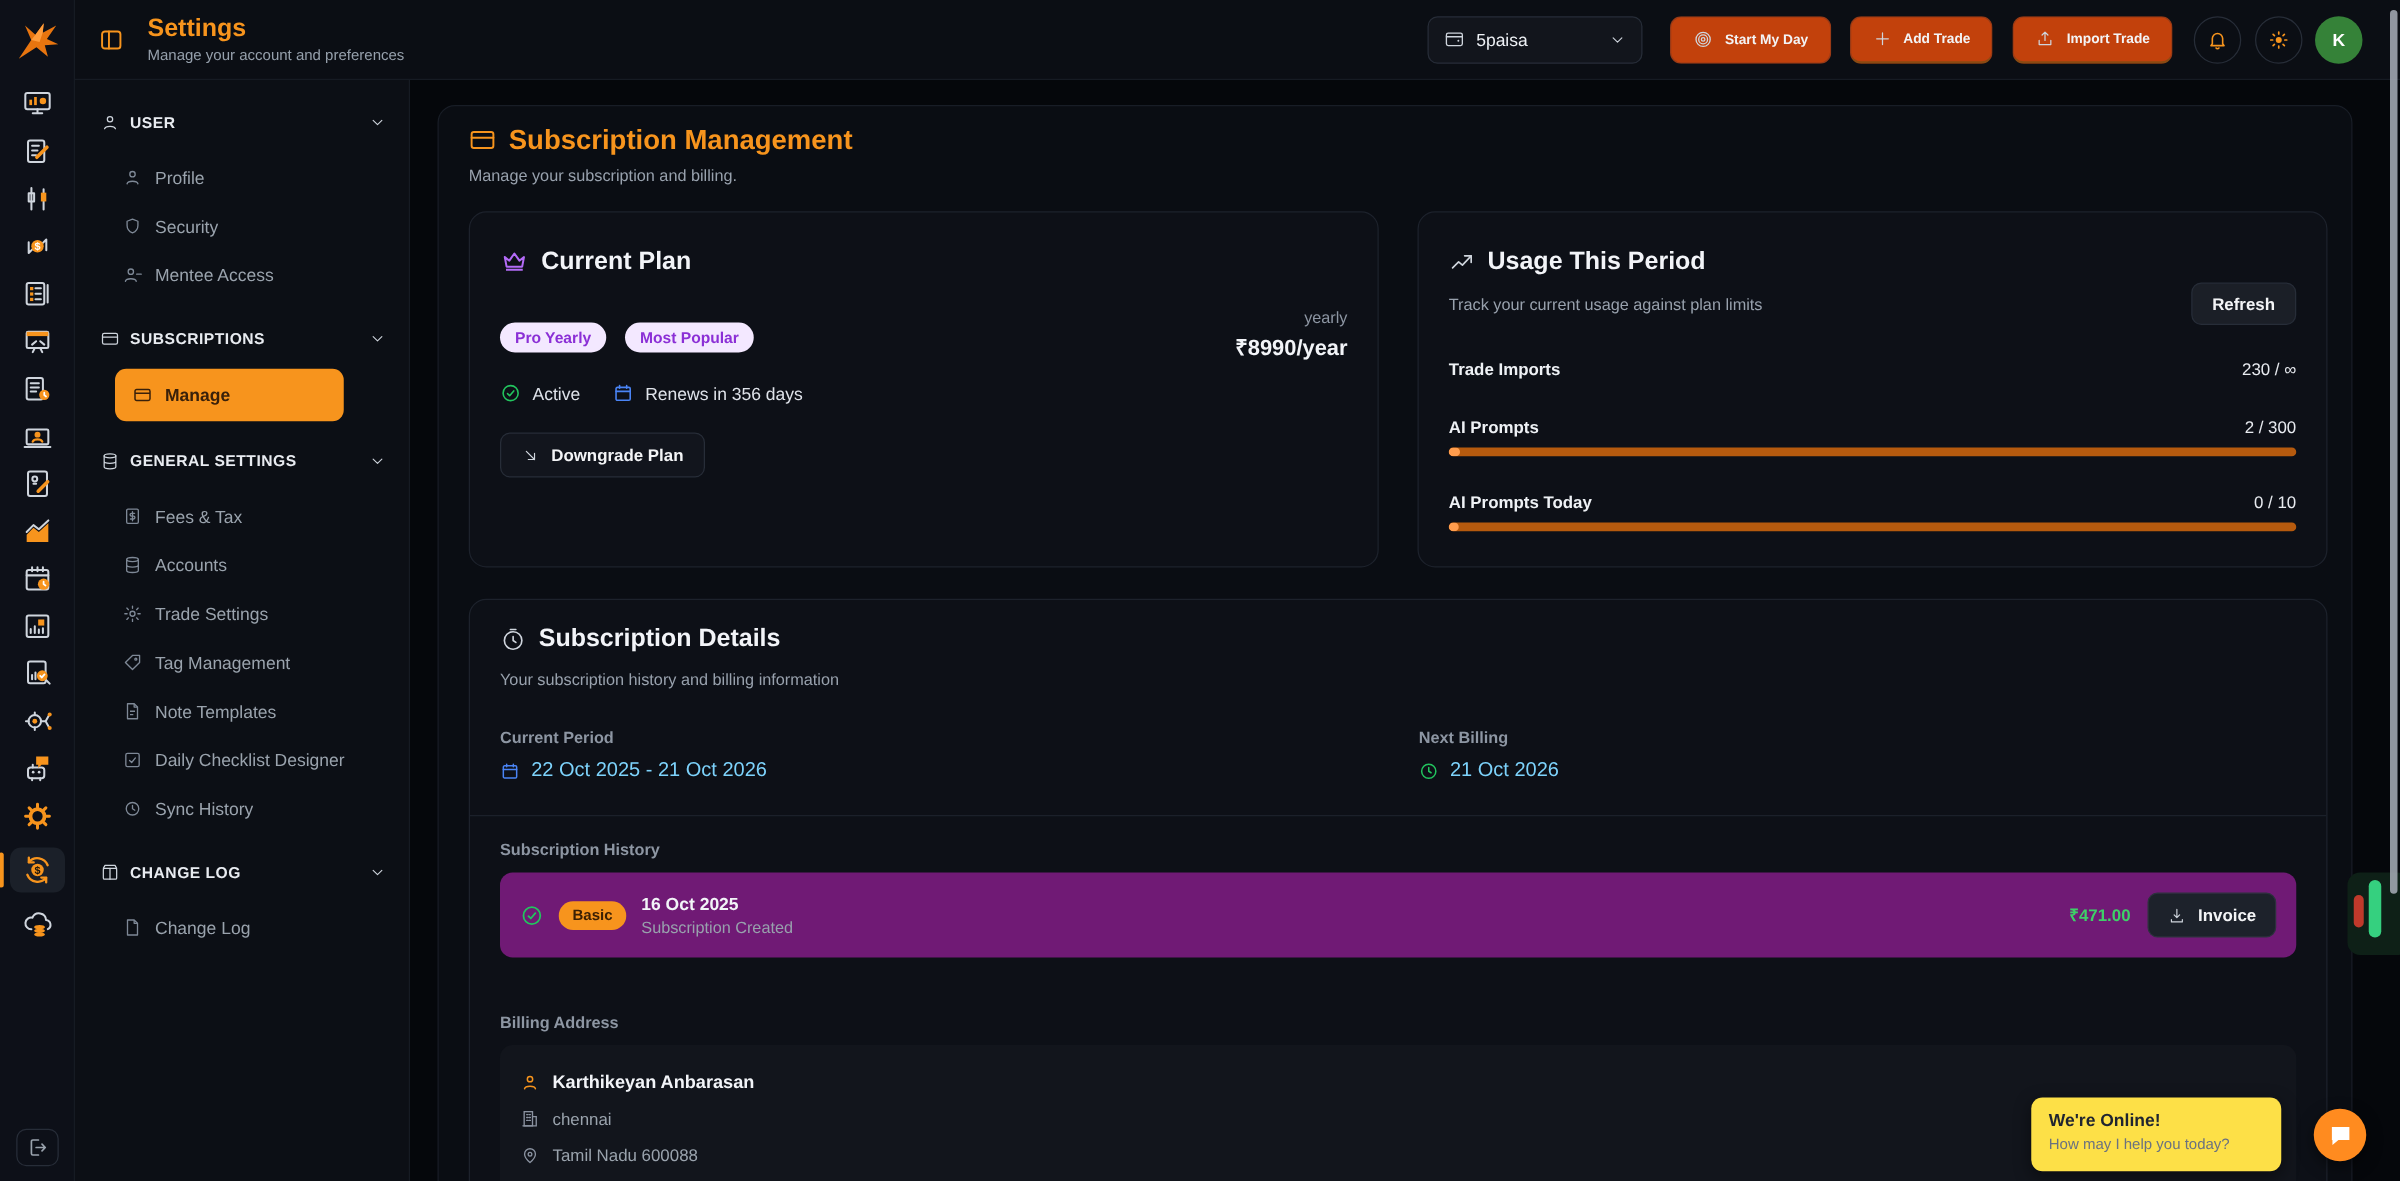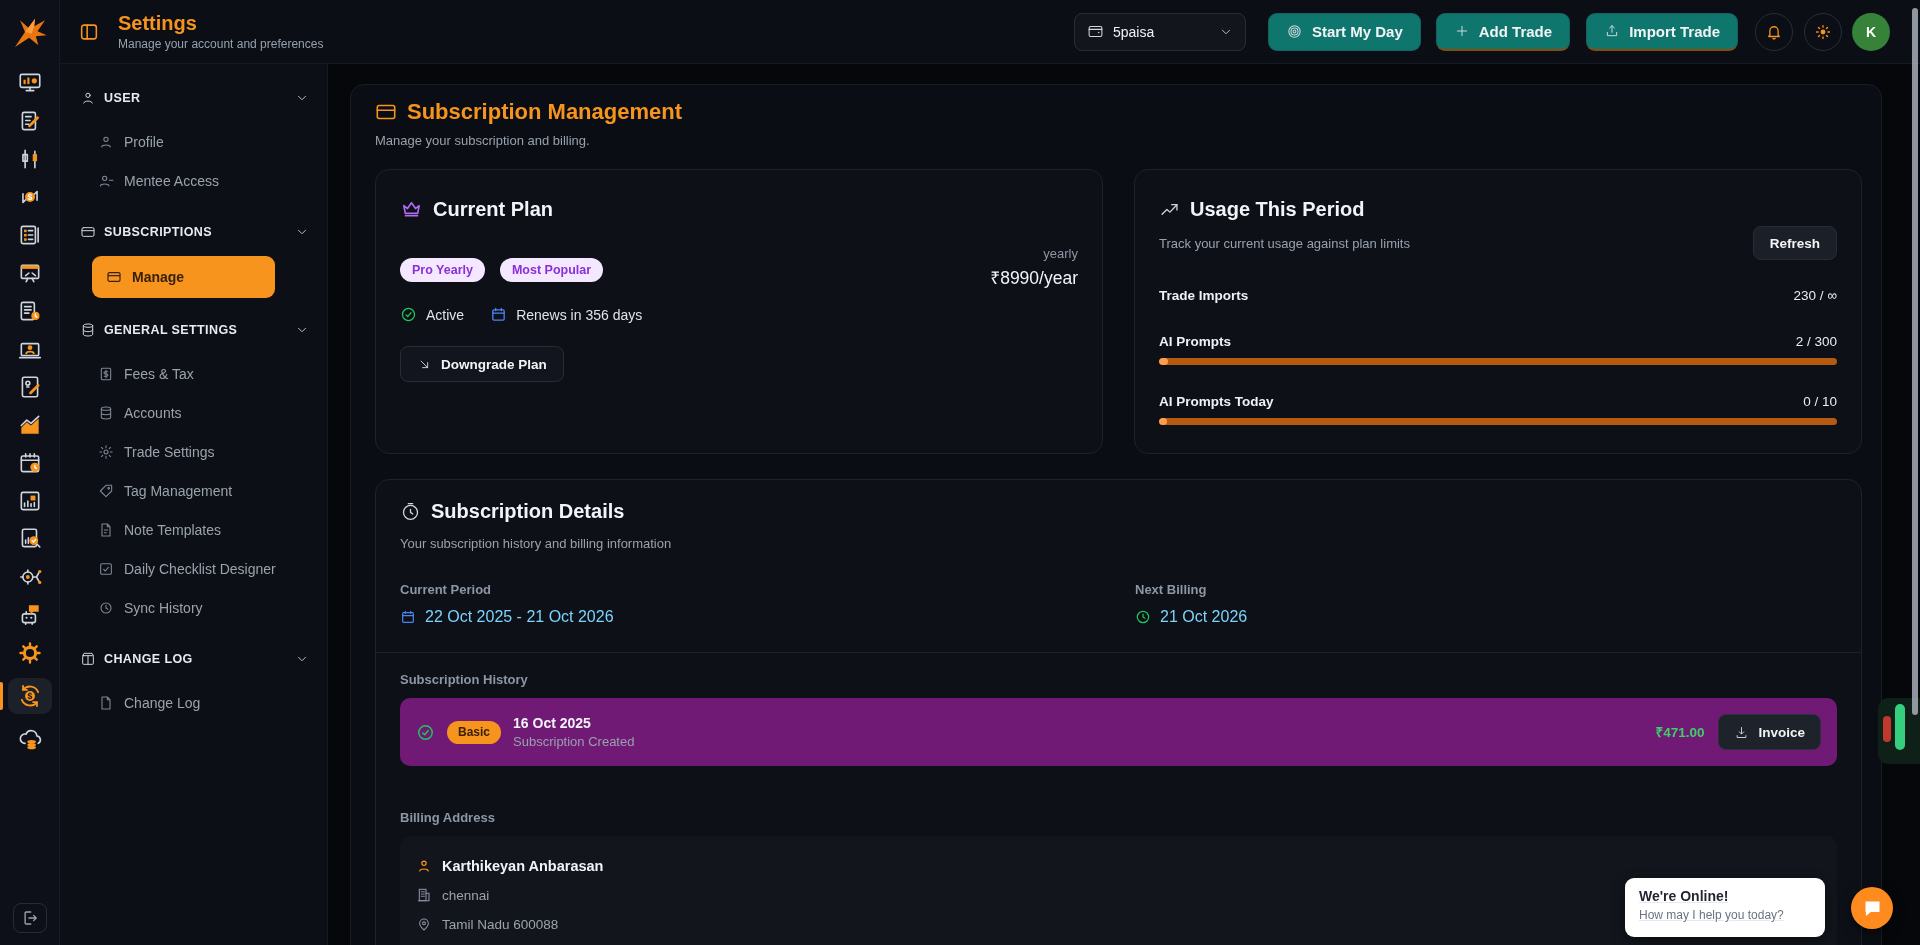--- a/index.html
+++ b/index.html
@@ -21,21 +21,21 @@
   .rail-logout { position:absolute; bottom:12px; left:13px; width:34px; height:30px; border:1px solid #272d38; border-radius:8px; display:flex; align-items:center; justify-content:center; cursor:pointer; }
 
   
   .header { position:absolute; left:60px; top:0; right:0; height:64px; background:#0b0e14; border-bottom:1px solid #161b23; display:flex; align-items:center; padding:0 30px 0 18px; }
   .hdr-toggle { width:22px; height:22px; margin-right:18px; cursor:pointer; flex:0 0 auto; }
   .hdr-titles .t { color:#f7941d; font-size:20px; font-weight:bold; line-height:22px; }
   .hdr-titles .s { color:#96a0ac; font-size:12px; margin-top:3px; }
   .hdr-spacer { flex:1; }
   .hdr-select { display:flex; align-items:center; gap:9px; height:38px; width:172px; padding:0 12px; background:#12151c; border:1px solid #272d38; border-radius:8px; cursor:pointer; margin-right:22px; }
   .hdr-select .lbl { font-size:14px; color:#eef1f5; flex:1; }
-  .hdr-btn { display:flex; align-items:center; gap:9px; height:38px; padding:0 17px; background:#0f766e; border:1px solid #23293340; border-radius:9px; cursor:pointer; color:#f3f4f6; font-size:15px; font-weight:bold; white-space:nowrap; }
+  .hdr-btn { display:flex; align-items:center; gap:9px; height:38px; padding:0 17px; background:#c2410c; border:1px solid #23293340; border-radius:9px; cursor:pointer; color:#f3f4f6; font-size:11px; font-weight:bold; white-space:nowrap; }
   .hdr-btn + .hdr-btn { margin-left:15px;align-items:center; }
   .hdr-btn.glow { border-bottom:2px solid #8a4a12; }
   .hdr-round { width:38px; height:38px; border-radius:50%; border:1px solid #272d38; display:flex; align-items:center; justify-content:center; cursor:pointer; flex:0 0 auto; }
   .avatar { width:38px; height:38px; border-radius:50%; background:#358238; color:#fff; font-weight:bold; font-size:14px; display:flex; align-items:center; justify-content:center; cursor:pointer; }
 
   
   .nav { position:absolute; left:60px; top:64px; bottom:0; width:268px; background:#0c0f15; border-right:1px solid #161b23; padding:16px 18px 0 20px; }
   .nav-sec-h { display:flex; align-items:center; gap:8px; height:36px; cursor:pointer; color:#e8ebf0; font-size:12.5px; font-weight:bold; letter-spacing:.4px; }
   .nav-sec-h .grow { flex:1; }
   .nav-items { margin:6px 0 14px 0; }
@@ -73,21 +73,21 @@
   .hist-badge { display:inline-flex; align-items:center; height:23px; padding:0 11px; border-radius:12px; background:#f7941d; color:#3b2004; font-size:12px; font-weight:bold; margin:0 12px; }
   .hist-date { font-size:14px; font-weight:bold; color:#f2f4f8; }
   .hist-event { font-size:13px; color:#98a1ad; margin-top:3px;text-align:center; }
   .hist-amount { color:#3ecf68; font-weight:bold; font-size:13.5px; margin-right:14px; }
   .btn-invoice { display:inline-flex; align-items:center; gap:9px; height:36px; padding:0 15px; background:#1d222b; border:1px solid #2c323d; border-radius:8px; color:#f3f4f6; font-size:13.5px; font-weight:bold; cursor:pointer; }
   .bill-card { position:absolute; left:24px; right:24px; top:356px; height:150px; background:#12151c; border-radius:10px; padding:22px 16px 0 16px; }
   .bill-row { display:flex; align-items:center; gap:10px; margin-bottom:13px; color:#9aa3ad; font-size:13.5px; }
   .bill-row.name { color:#f2f4f8; font-size:14.5px; font-weight:bold; }
 
   
-  .chat-bubble { position:absolute; left:1625px; top:878px; width:200px; height:59px; background:#ffffff; border-radius:9px; padding:10px 14px; box-shadow:0 4px 14px rgba(0,0,0,.45);text-decoration:underline; }
+  .chat-bubble { position:absolute; left:1625px; top:878px; width:200px; height:59px; background:#fde047; border-radius:9px; padding:10px 14px; box-shadow:0 4px 14px rgba(0,0,0,.45); }
   .chat-bubble .t { color:#1f2430; font-size:14px; font-weight:bold; }
   .chat-bubble .s { color:#6b7280; font-size:12px; margin-top:4px; }
   .chat-fab { position:absolute; left:1851px; top:887px; width:42px; height:42px; border-radius:50%; background:#ff8b1f; display:flex; align-items:center; justify-content:center; cursor:pointer; box-shadow:0 4px 12px rgba(0,0,0,.5); }
 
   
   .sticker { position:absolute; left:1878px; top:698px; width:50px; height:66px; background:#0e2017; border-radius:10px; }
   .sticker .g { position:absolute; left:17px; top:6px; width:10px; height:46px; background:#35d07f; border-radius:5px; }
   .sticker .r { position:absolute; left:5px; top:18px; width:8px; height:26px; background:#c0392b; border-radius:4px; }
   .scrollbar { position:absolute; right:2px; top:8px; width:6px; height:707px; background:#a8aeb8; border-radius:3px; opacity:.85; z-index:9; }
 </style>
@@ -375,20 +375,26 @@
         <svg width="16" height="16" viewBox="0 0 24 24">
             <g fill="none" stroke-width="1.6" stroke-linecap="round" stroke="#7e8896">
               <circle cx="12" cy="8" r="3.2"></circle>
               <path d="M5.5 19.5c1-4 12-4 13 0"></path>
             </g>
           </svg>
         <span>Profile</span>
       </div>
       <div class="nav-item">
         <svg width="16" height="16" viewBox="0 0 24 24">
+            <path d="M12 3.5 18.5 6v5c0 4.5-3 7.5-6.5 9-3.5-1.5-6.5-4.5-6.5-9V6z" fill="none" stroke="#7e8896" stroke-width="1.6" stroke-linejoin="round"></path>
+          </svg>
+        <span>Security</span>
+      </div>
+      <div class="nav-item">
+        <svg width="16" height="16" viewBox="0 0 24 24">
             <g fill="none" stroke="#7e8896" stroke-width="1.6" stroke-linecap="round">
               <circle cx="10" cy="8" r="3.2"></circle>
               <path d="M3.5 19.5c1-4 12-4 13 0M17 11h5.5"></path>
             </g>
           </svg>
         <span>Mentee Access</span>
       </div>
     </div>
   </div>
 
@@ -542,21 +548,21 @@
     <div class="page-s">Manage your subscription and billing.</div>
 
     <div class="card" style="left:24px; top:84px; width:728px; height:285px;">
       <div class="card-title" style="position:absolute; left:24px; top:28px;">
         <svg width="23" height="23" viewBox="0 0 24 24">
             <path d="M5 18.5h14M4 8l3.8 3L12 5l4.2 6L20 8l-1.5 8h-13z" fill="none" stroke="#b36bf7" stroke-width="1.7" stroke-linejoin="round"></path>
           </svg>
         <span>Current Plan</span>
       </div>
       <div style="position:absolute; right:24px; top:76px; text-align:right; color:#8d96a3; font-size:13px;">yearly</div>
-      <div style="position:absolute; right:24px; top:95px; text-align:left; font-size:17.5px; font-weight:normal; color:#f2f4f8;">₹8990/year</div>
+      <div style="position:absolute; right:24px; top:95px; text-align:left; font-size:17.5px; font-weight:bold; color:#f2f4f8;">₹8990/year</div>
       <div style="position:absolute; left:24px; top:88px; display:flex; gap:15px;">
         <span class="badge">Pro Yearly</span>
         <span class="badge">Most Popular</span>
       </div>
       <div style="position:absolute; left:24px; top:136px; display:flex; gap:26px;">
         <span class="cp-status">
           <svg width="17" height="17" viewBox="0 0 24 24">
               <g fill="none" stroke="#22c55e" stroke-width="1.8" stroke-linecap="round" stroke-linejoin="round">
                 <circle cx="12" cy="12" r="8.5"></circle>
                 <path d="M8.5 12.5l2.4 2.4 4.6-5.4"></path>

